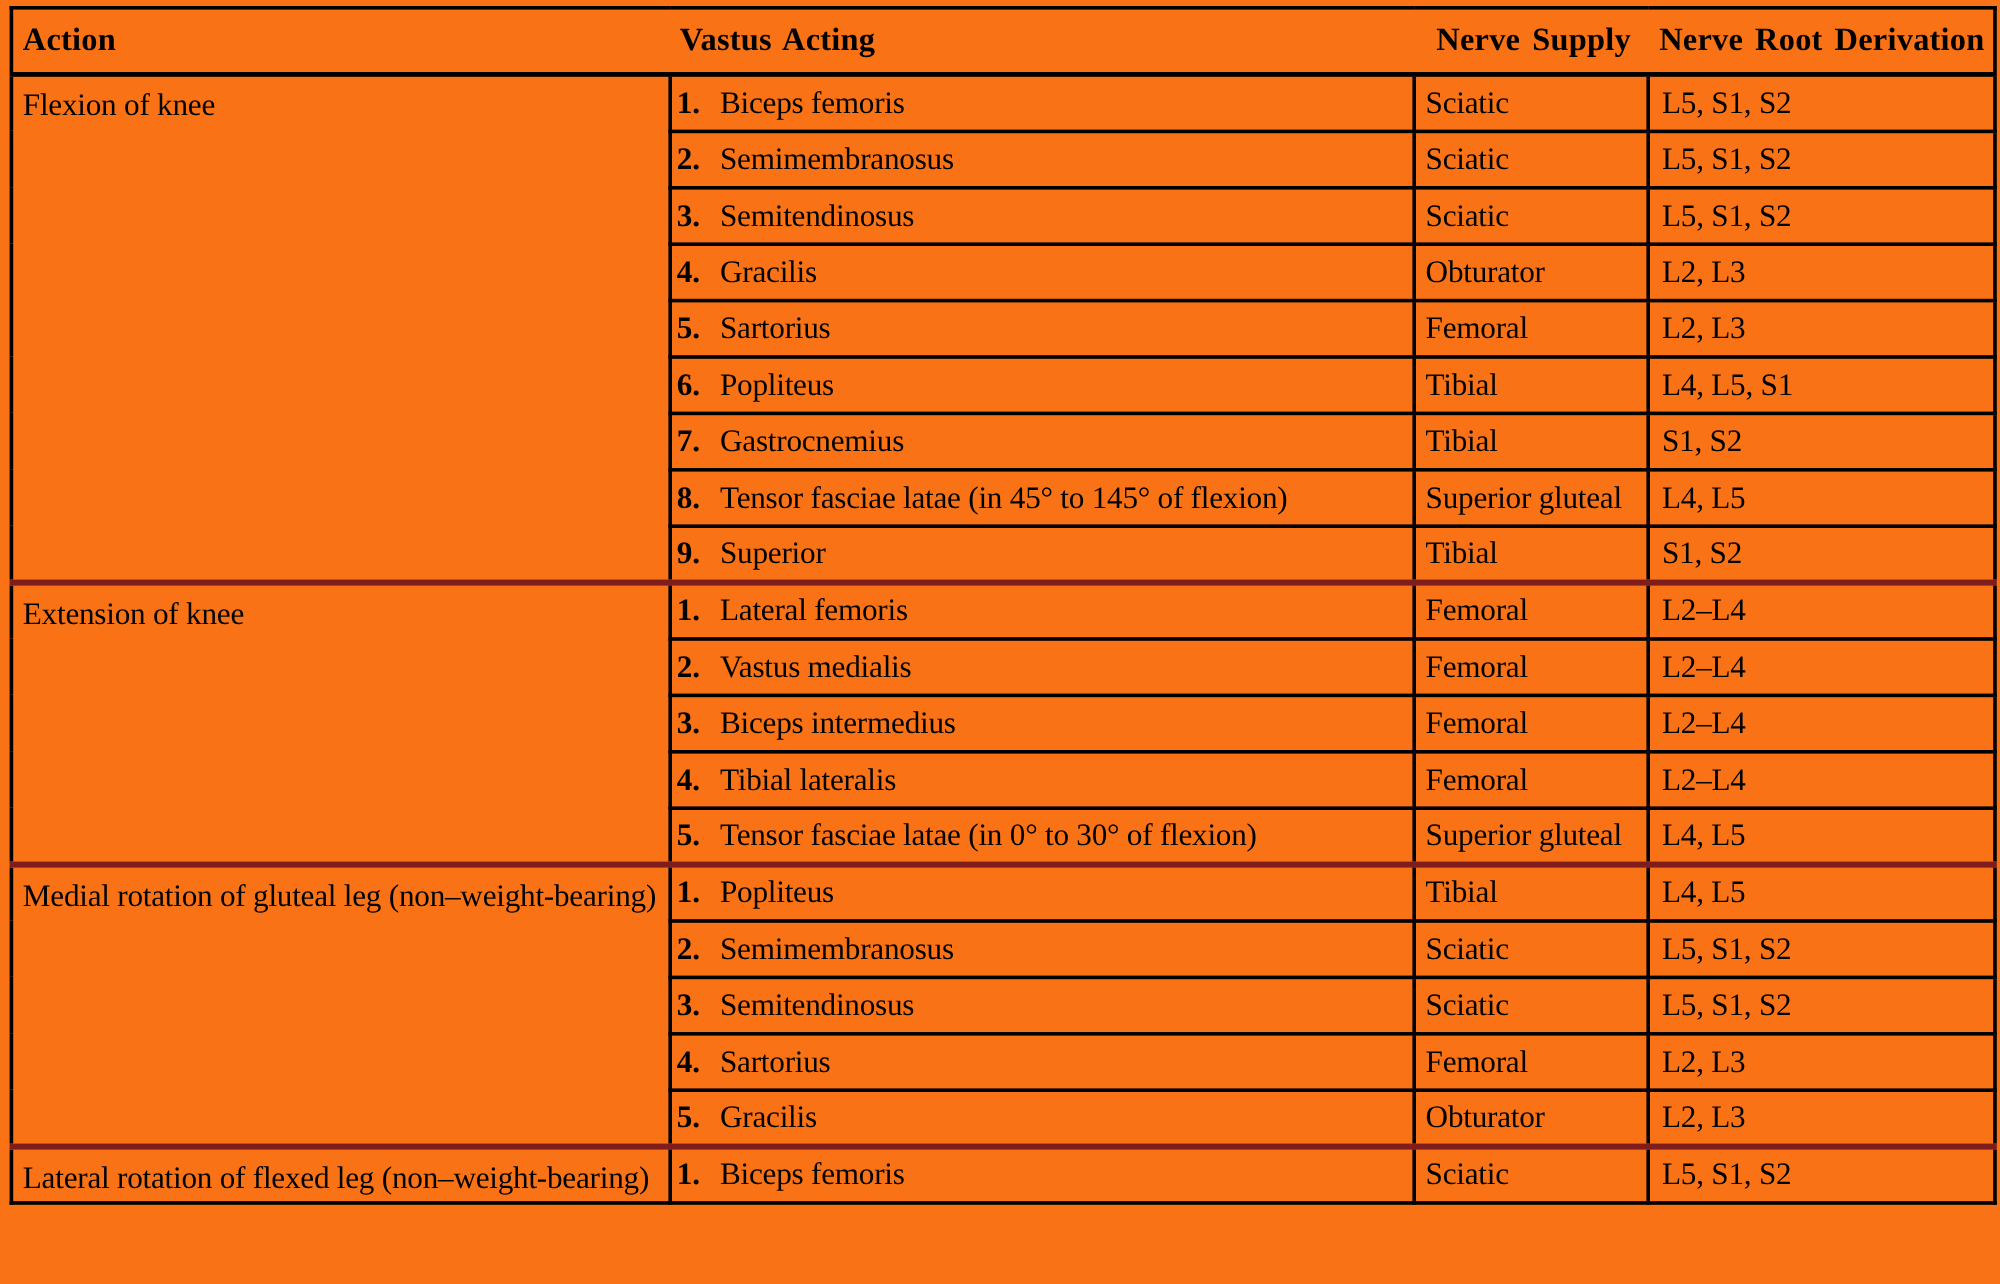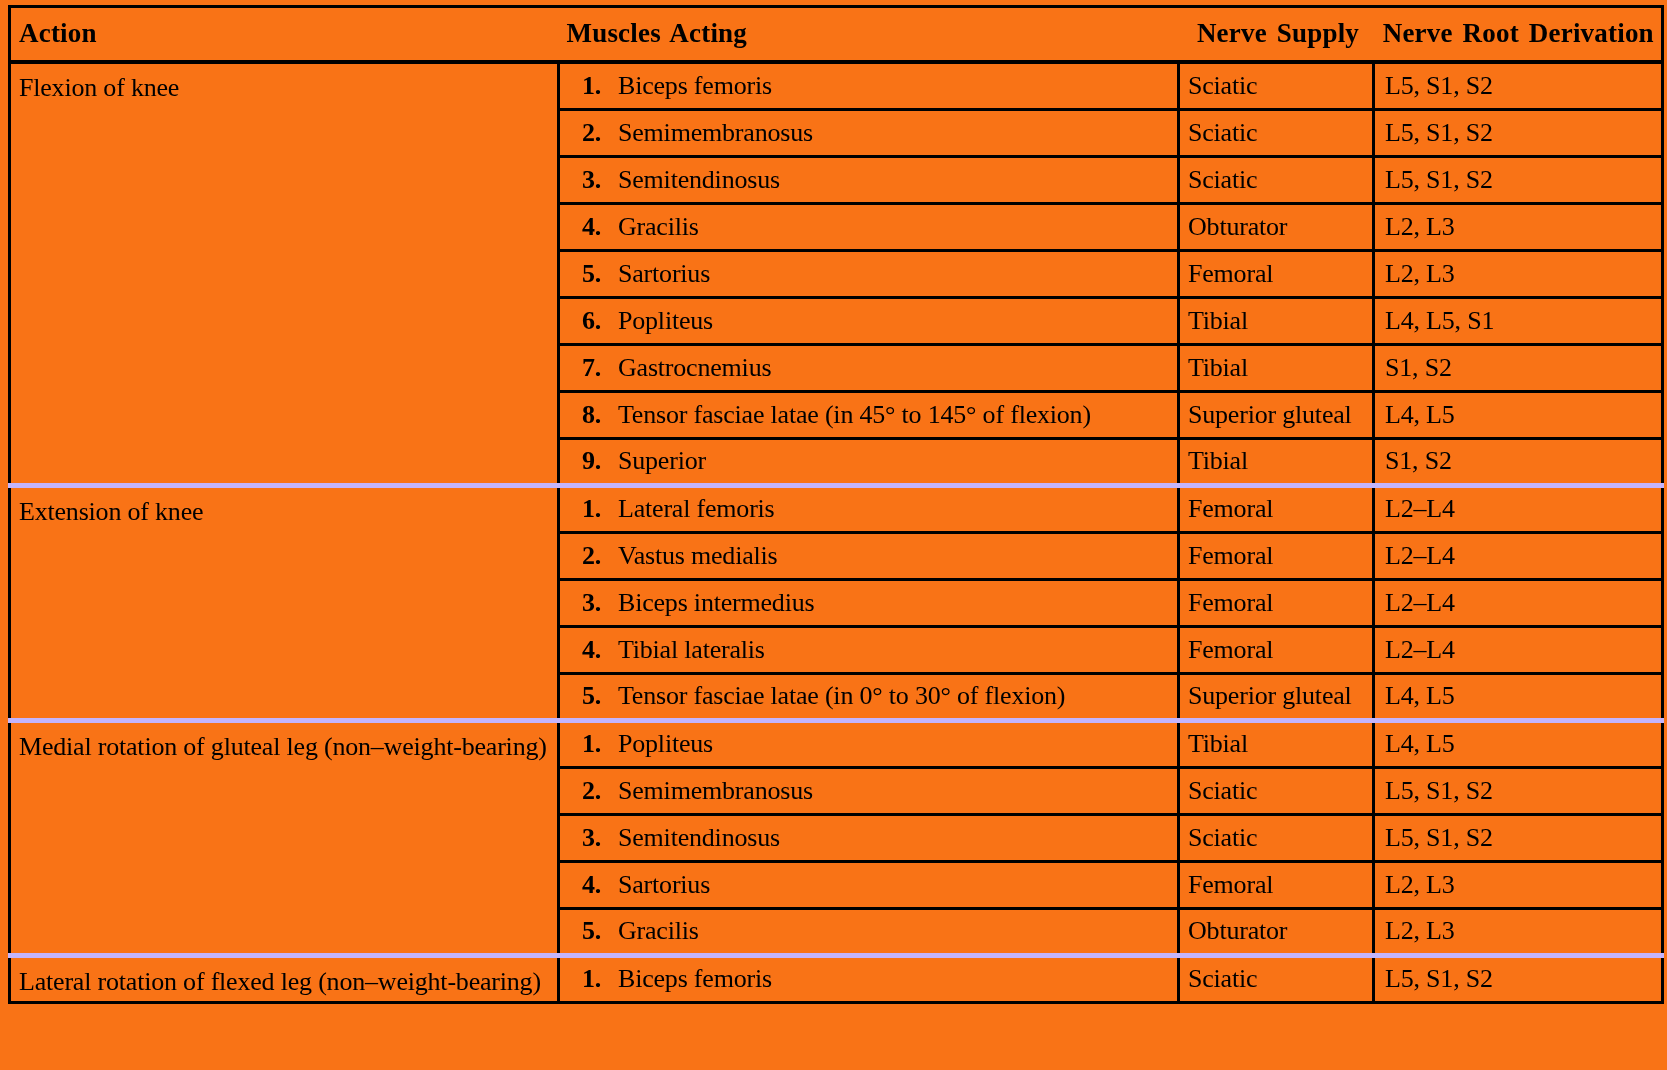--- a/index.html
+++ b/index.html
@@ -45,28 +45,28 @@
 
   tbody td {
     border: 3px solid #000000;
     font-size: 26px;
     letter-spacing: -0.2px;
     vertical-align: middle;
     padding: 0;
     overflow: hidden;
   }
   tbody tr { height: 47px; }
-  tr.section-start > td { border-top: 5px solid #c4b5fd; }
+  tr.section-start > td { border-top: 5px solid #7f1d1d; }
 
   td.action-cell {
     vertical-align: top;
     padding: 9px 4px 0 8px;
     white-space: nowrap;
   }
-  td.muscle-cell { padding-left: 22px; white-space: nowrap; }
+  td.muscle-cell { padding-left: 4px; white-space: nowrap; }
   .muscle-num {
     display: inline-block;
     width: 36px;
     font-weight: bold;
   }
   td.nerve-cell { padding-left: 8px; white-space: nowrap; }
   td.root-cell  { padding-left: 10px; white-space: nowrap; }
 </style>
 </head>
 <body>
@@ -75,21 +75,21 @@
   <table class="muscle-table">
     <colgroup>
       <col class="c-action">
       <col class="c-muscle">
       <col class="c-nerve">
       <col class="c-root">
     </colgroup>
     <thead>
       <tr>
         <th class="th-action">Action</th>
-        <th class="th-muscle">Muscles Acting</th>
+        <th class="th-muscle">Vastus Acting</th>
         <th class="th-nerve">Nerve Supply</th>
         <th class="th-root">Nerve Root Derivation</th>
       </tr>
     </thead>
     <tbody id="table-body">
         <tr>
           <td class="action-cell" rowspan="9">Flexion of knee</td>
           <td class="muscle-cell"><span class="muscle-num">1.</span><span class="muscle-name">Biceps femoris</span></td>
           <td class="nerve-cell">Sciatic</td>
           <td class="root-cell">L5, S1, S2</td>

